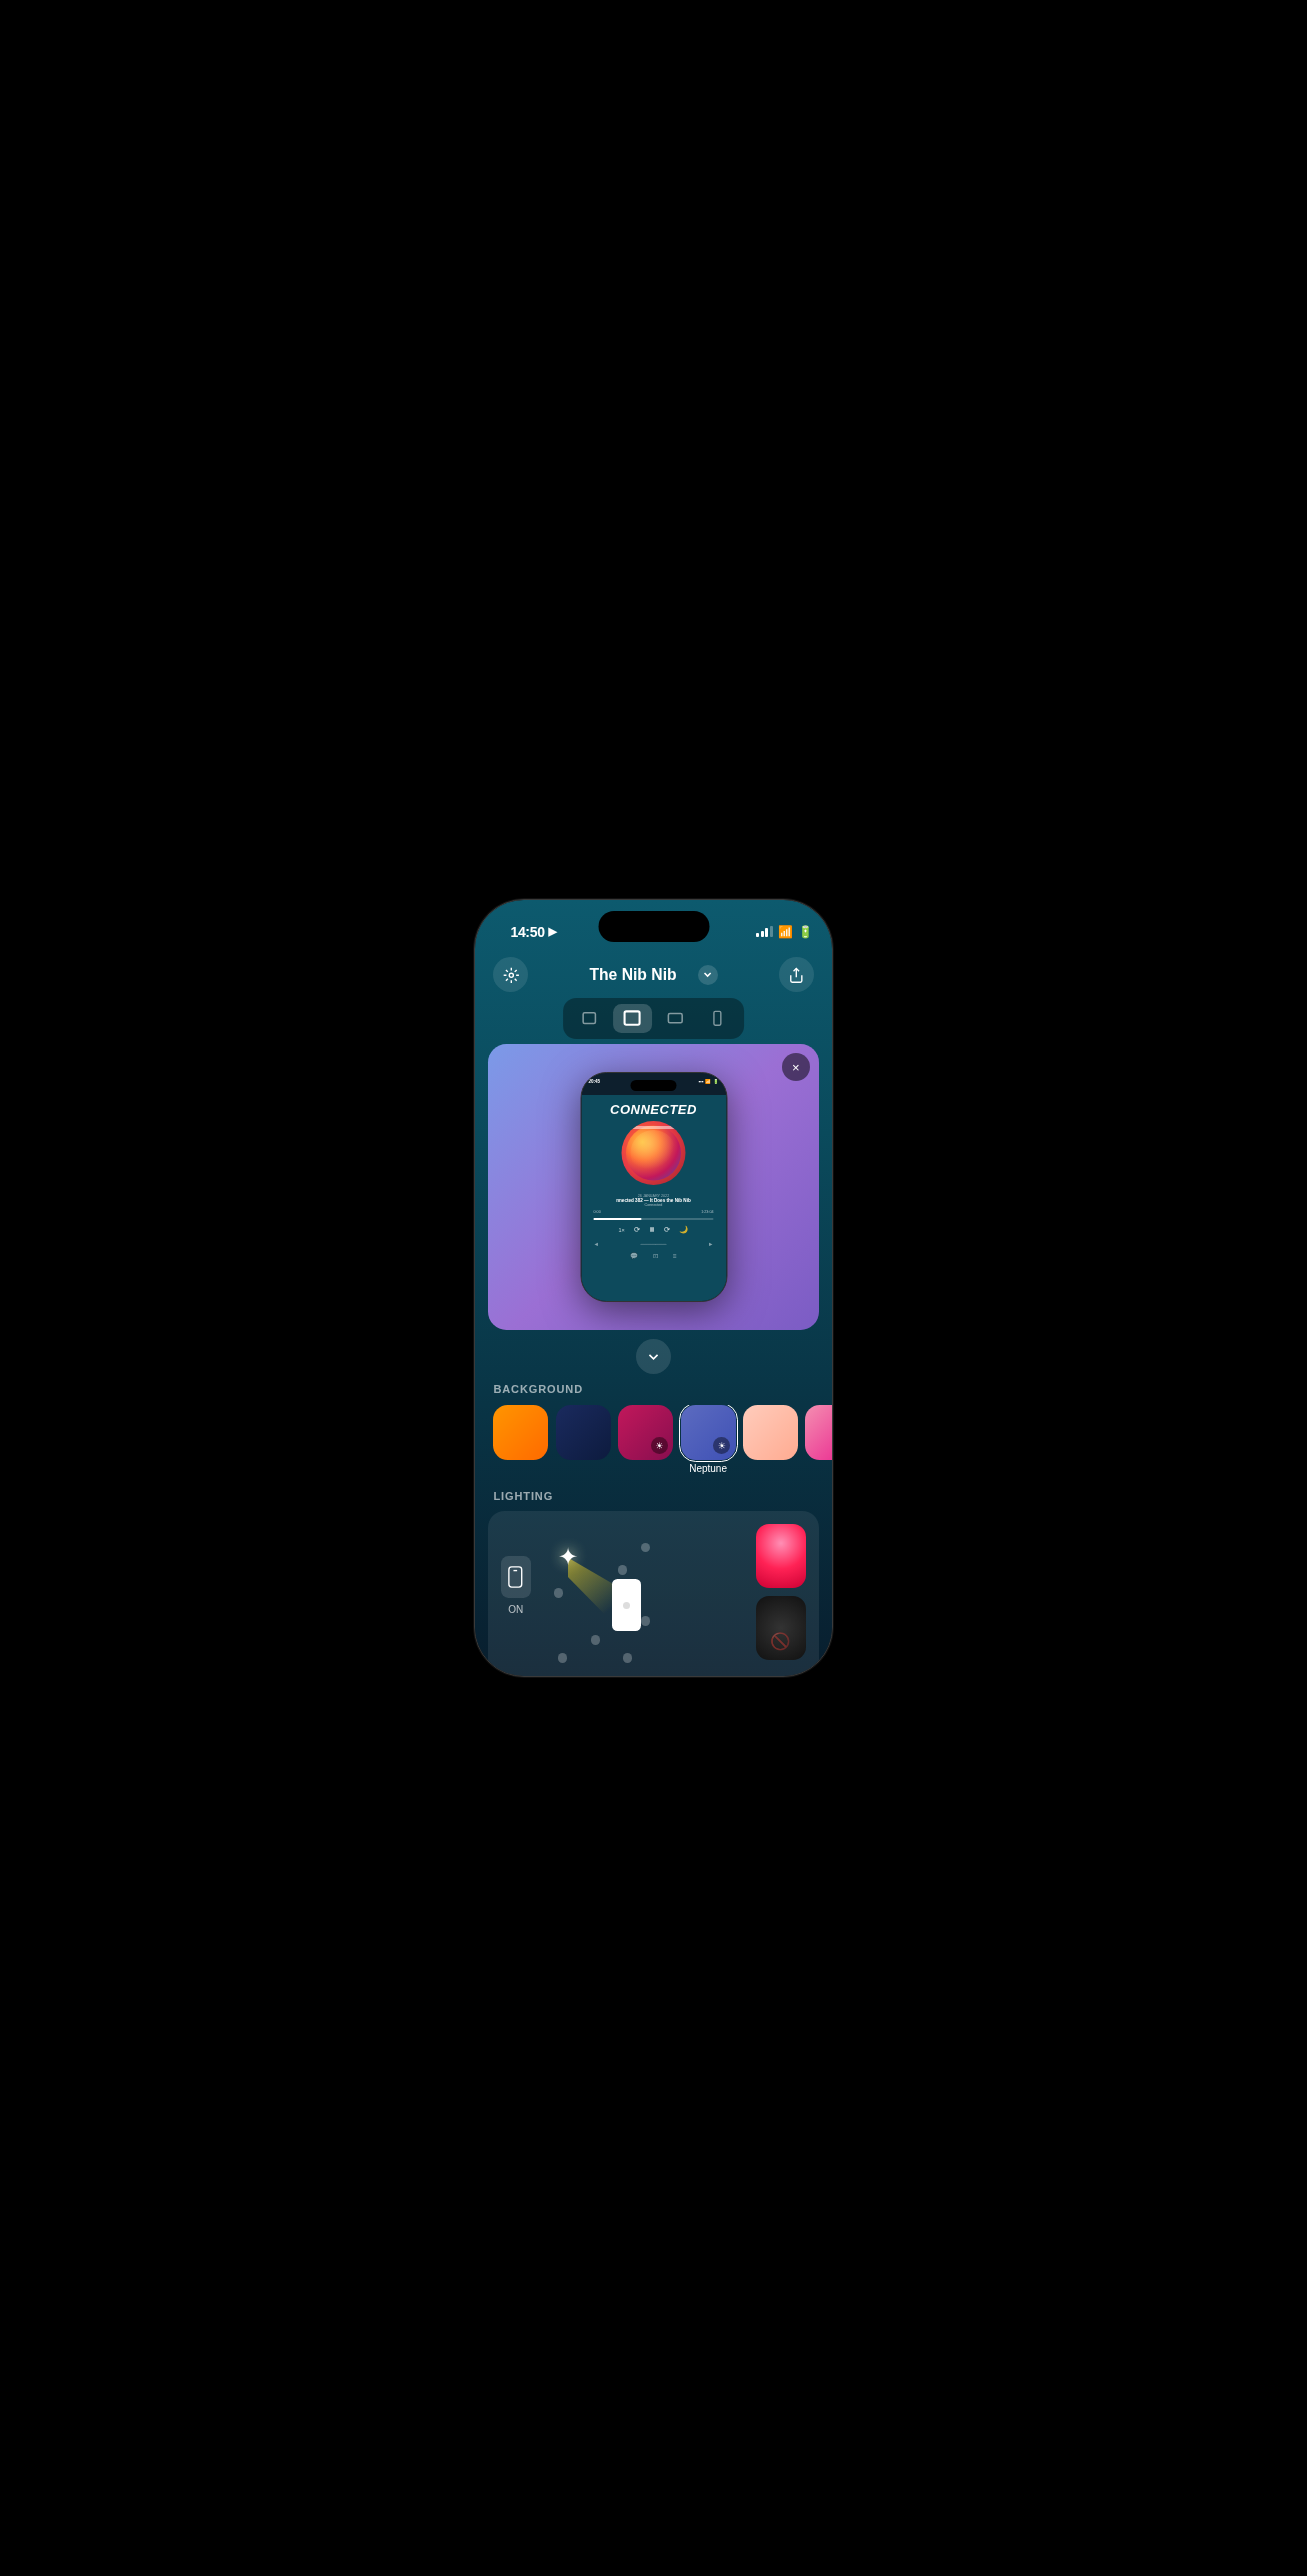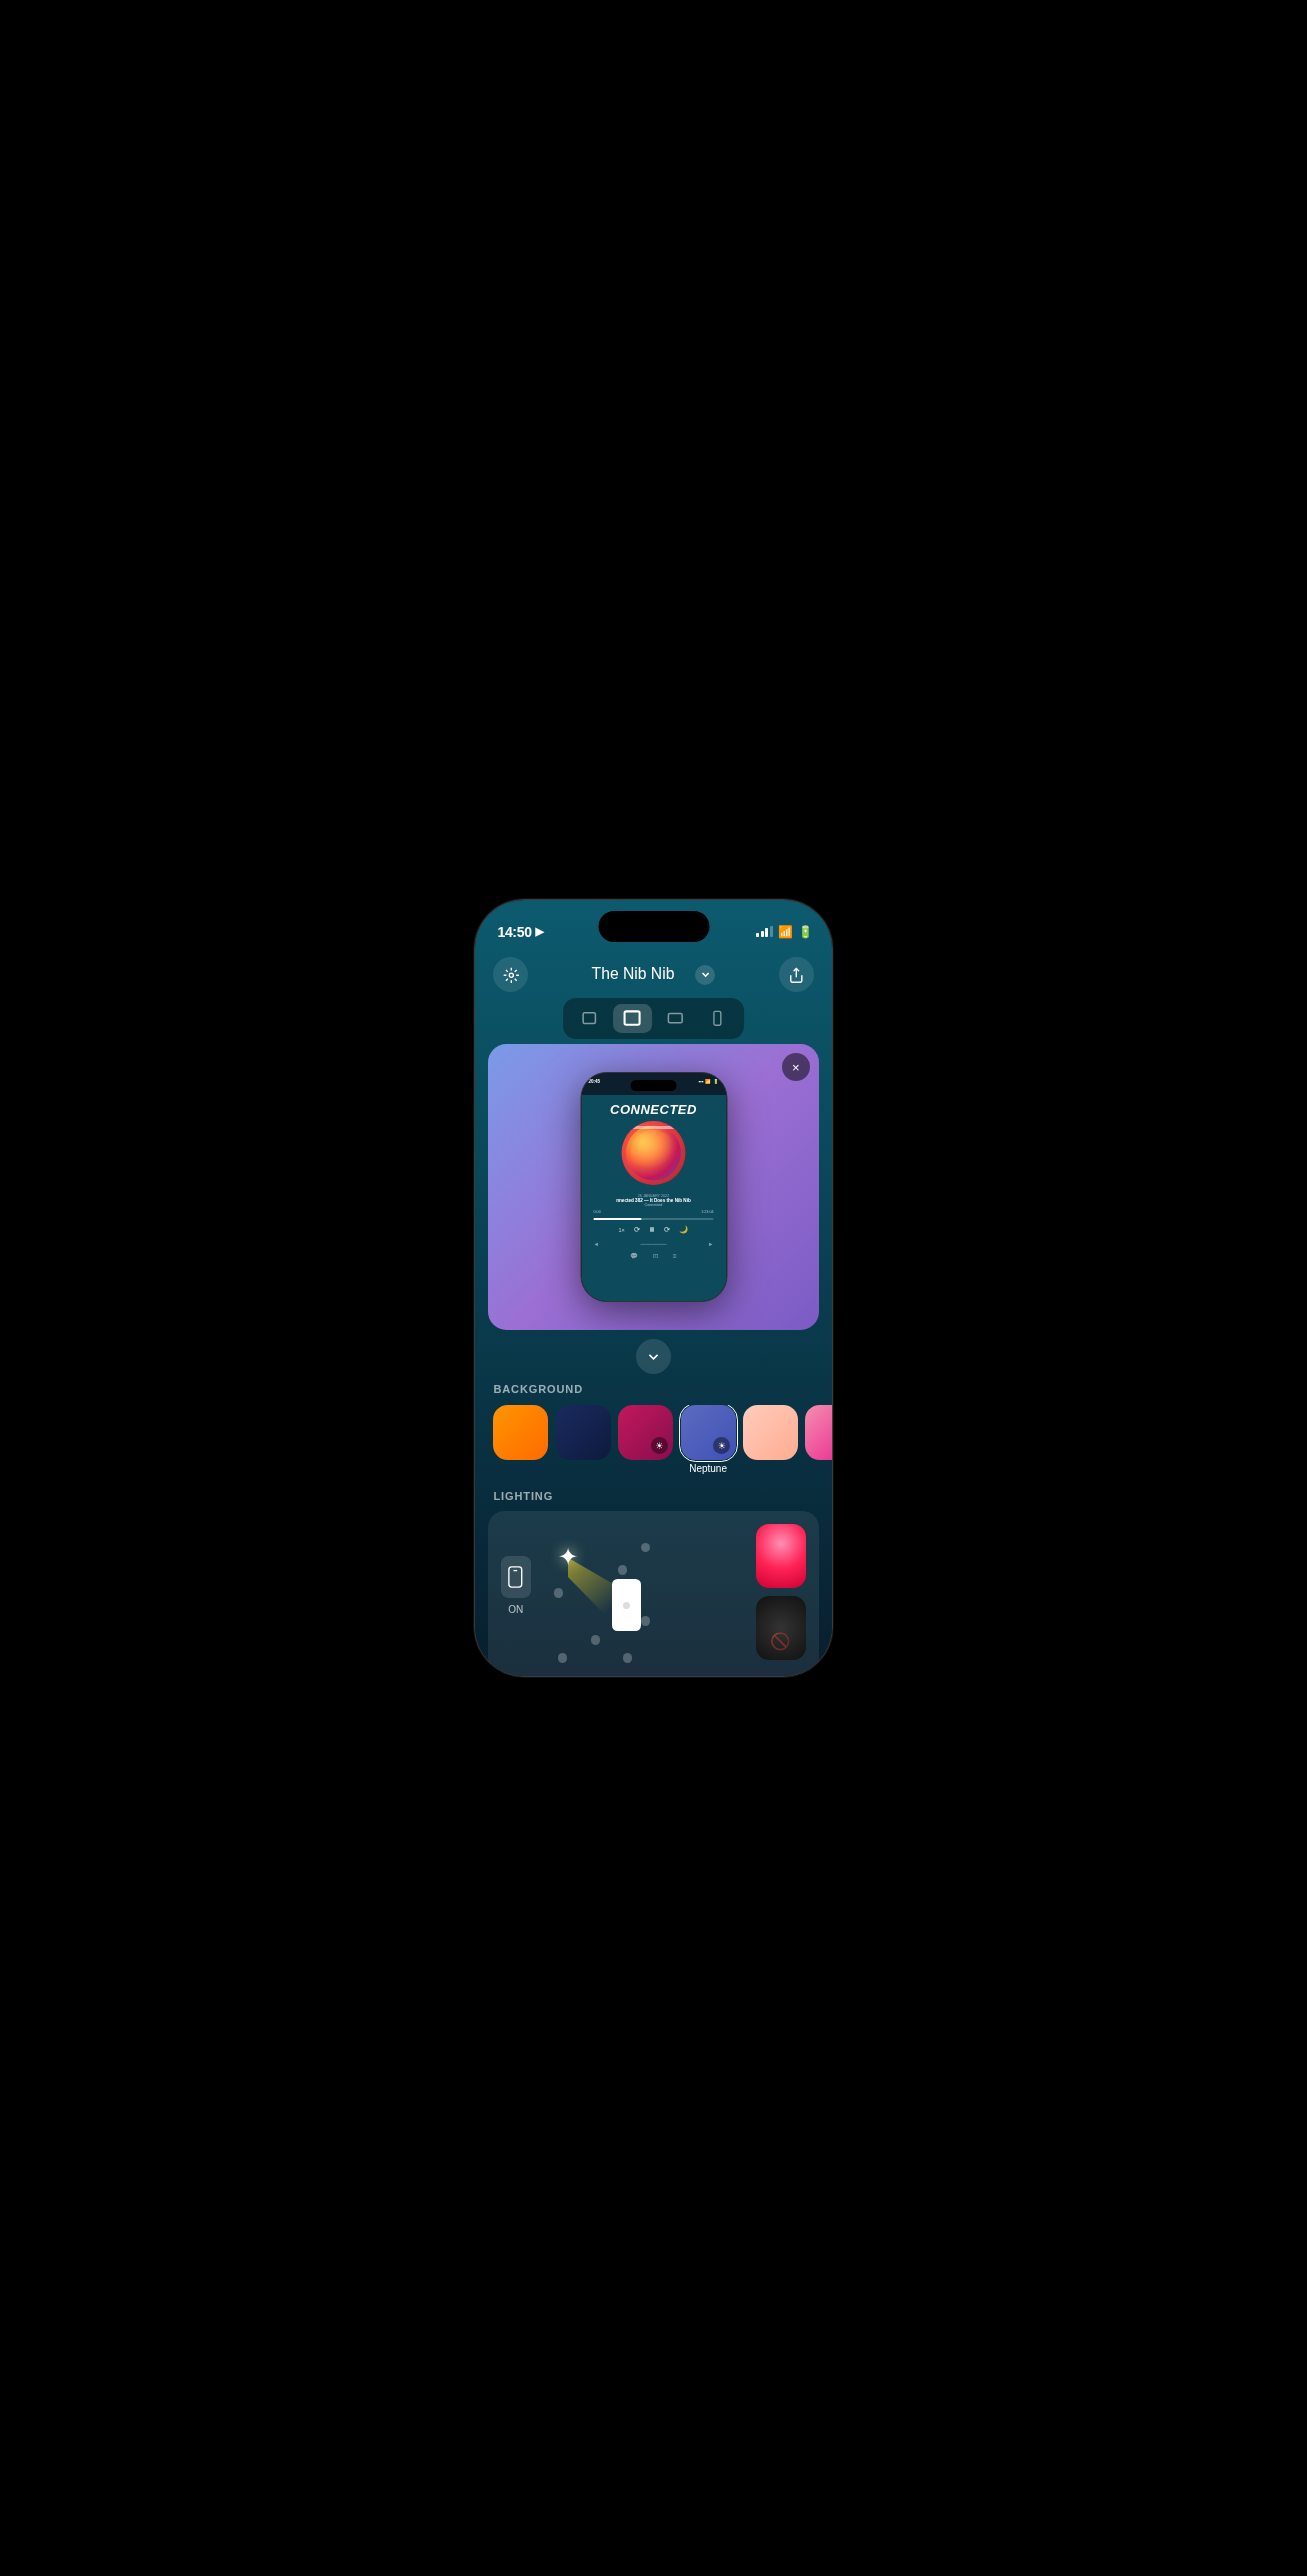--- a/index.html
+++ b/index.html
@@ -81,21 +81,21 @@
       height: 31px;
       background: #000;
       border-radius: 18.4px;
       z-index: 100;
     }
 
     
     .status-bar {
       position: absolute;
       top: 0;
-      left: 4px; right: 0;
+      left: 17px; right: 0;
       height: 50px;
       display: flex;
       align-items: center;
       justify-content: space-between;
       padding: 13px 18.4px 0;
       z-index: 50;
       color: #fff;
     }
 
     .status-time {
@@ -144,24 +144,25 @@
       border-radius: 50%;
       display: flex;
       align-items: center;
       justify-content: center;
       color: #fff;
       cursor: pointer;
     }
 
     .header-title {
       display: flex;
+      align-items: center;
       gap: 21px;
       color: #fff;
       font-size: 15.7px;
-      font-weight: 400;
+      font-weight: 700;
     }
 
     .chevron-down {
       width: 20px;
       height: 20px;
       background: rgba(255,255,255,0.15);
       border-radius: 50%;
       display: flex;
       align-items: center;
       justify-content: center;

